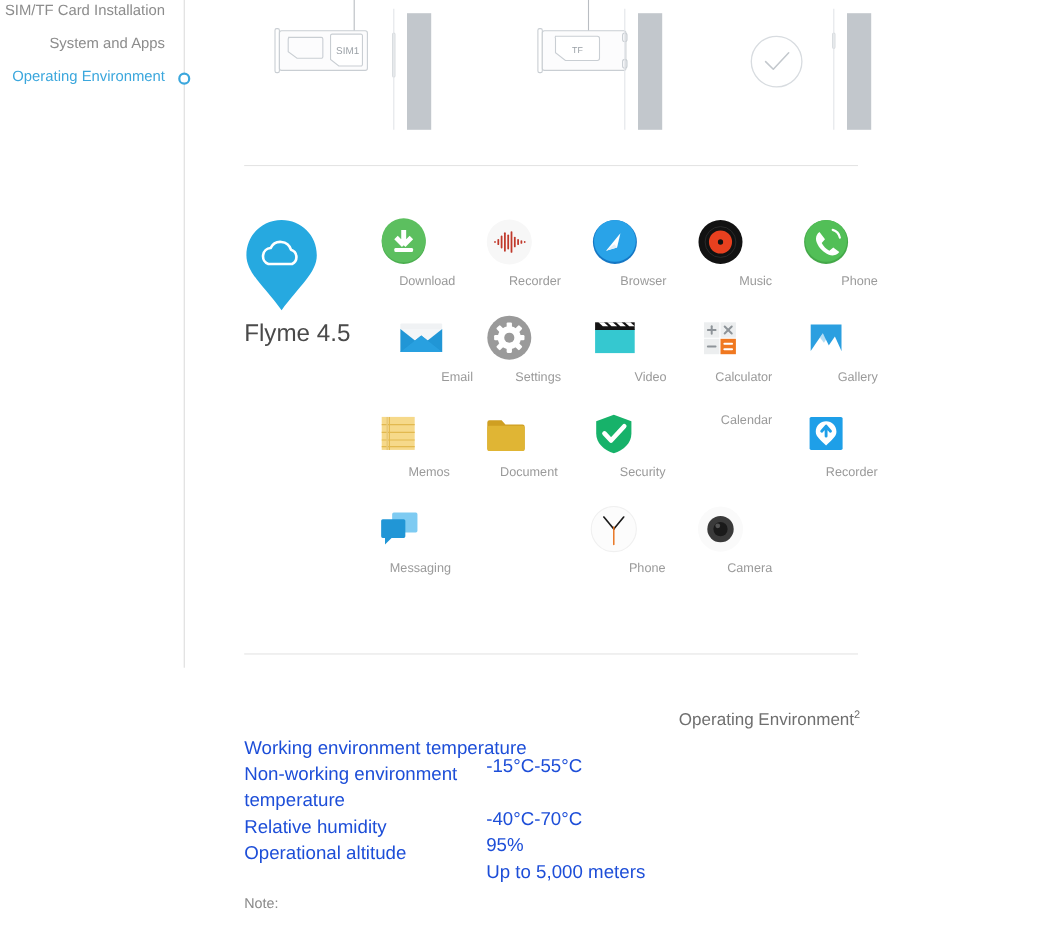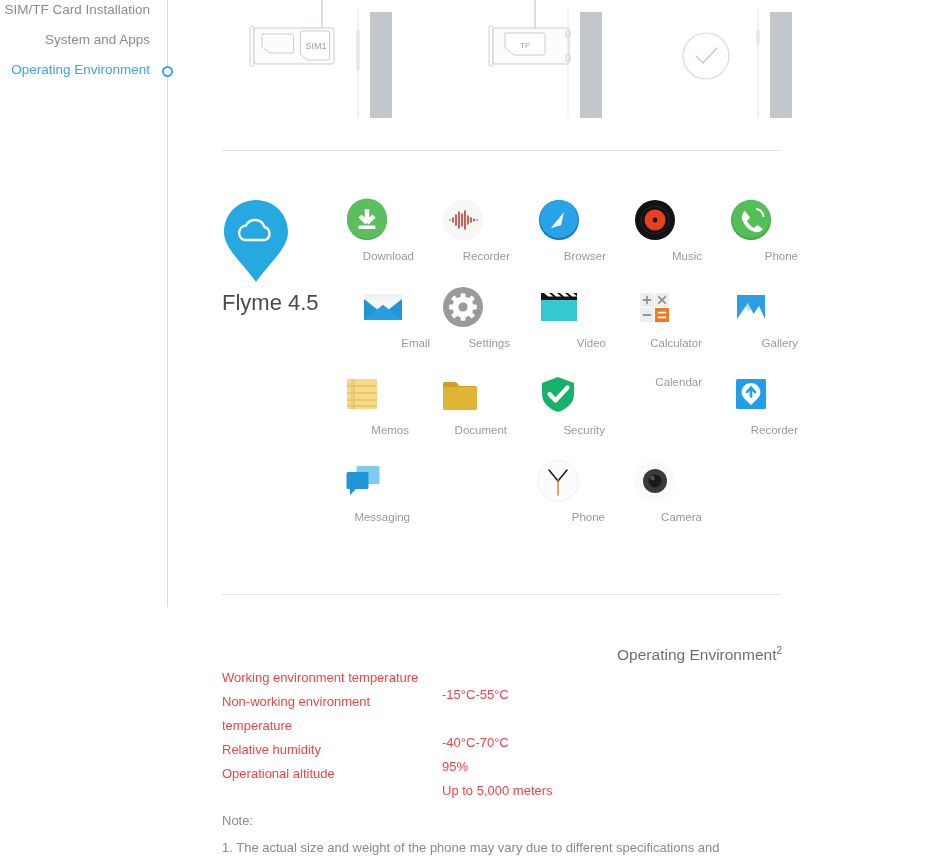--- a/index.html
+++ b/index.html
@@ -54,21 +54,21 @@
   }
   .app .ic{height:48px;display:flex;align-items:center;justify-content:center;}
   .app .lbl{margin-top:6px;font-size:11.5px;color:#9a9a9a;white-space:nowrap;}
 
   
   #spec{position:absolute;left:222px;top:645px;width:560px;text-align:right;}
   #spec-title{
     font-size:15.5px;color:#6f6f6f;margin:0 0 6px 0;font-weight:normal;
   }
   #spec-title sup{font-size:10px;}
-  .spec-row{position:relative;height:24px;font-size:13px;color:#ef4444;}
+  .spec-row{position:relative;height:24px;font-size:17px;color:#1d4ed8;}
   .spec-k{position:absolute;left:0;top:0;white-space:nowrap;}
   .spec-v{position:absolute;left:220px;top:17px;white-space:nowrap;}
 
   #notes{position:absolute;left:222px;top:813px;width:620px;font-size:13px;color:#8a8a8a;}
   #notes .n{margin-bottom:12px;white-space:nowrap;}
 </style>
 </head>
 <body>
 
 <div id="sidebar">
@@ -412,14 +412,13 @@
     <span class="spec-v">95%</span>
   </div>
   <div class="spec-row">
     <span class="spec-k">Operational altitude</span>
     <span class="spec-v">Up to 5,000 meters</span>
   </div>
 </div>
 
 <div id="notes">
   <div class="n">Note:</div>
-  <div class="n">1. The actual size and weight of the phone may vary due to different specifications and</div>
 </div>
 
 </body></html>

